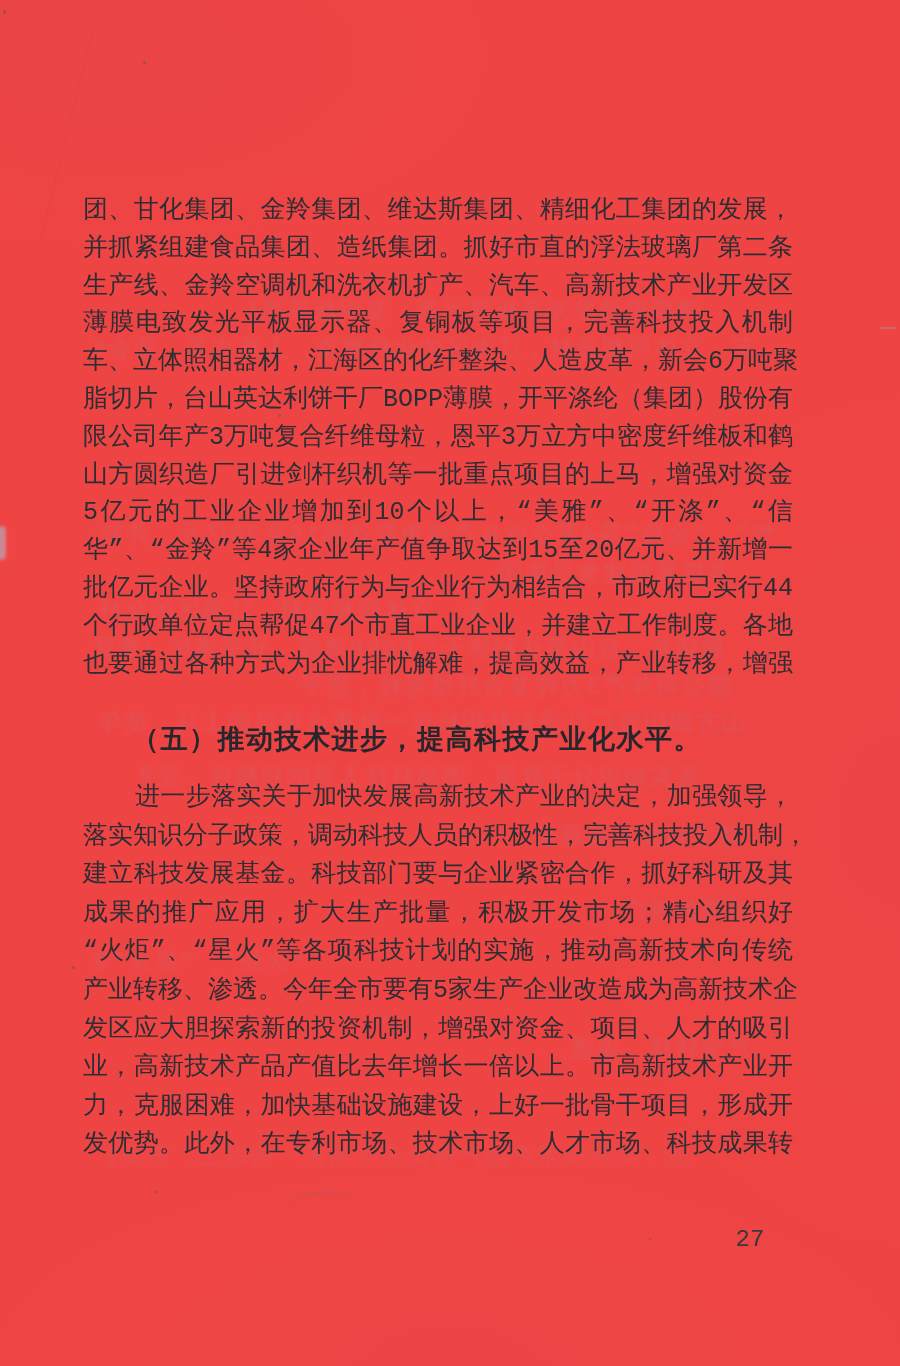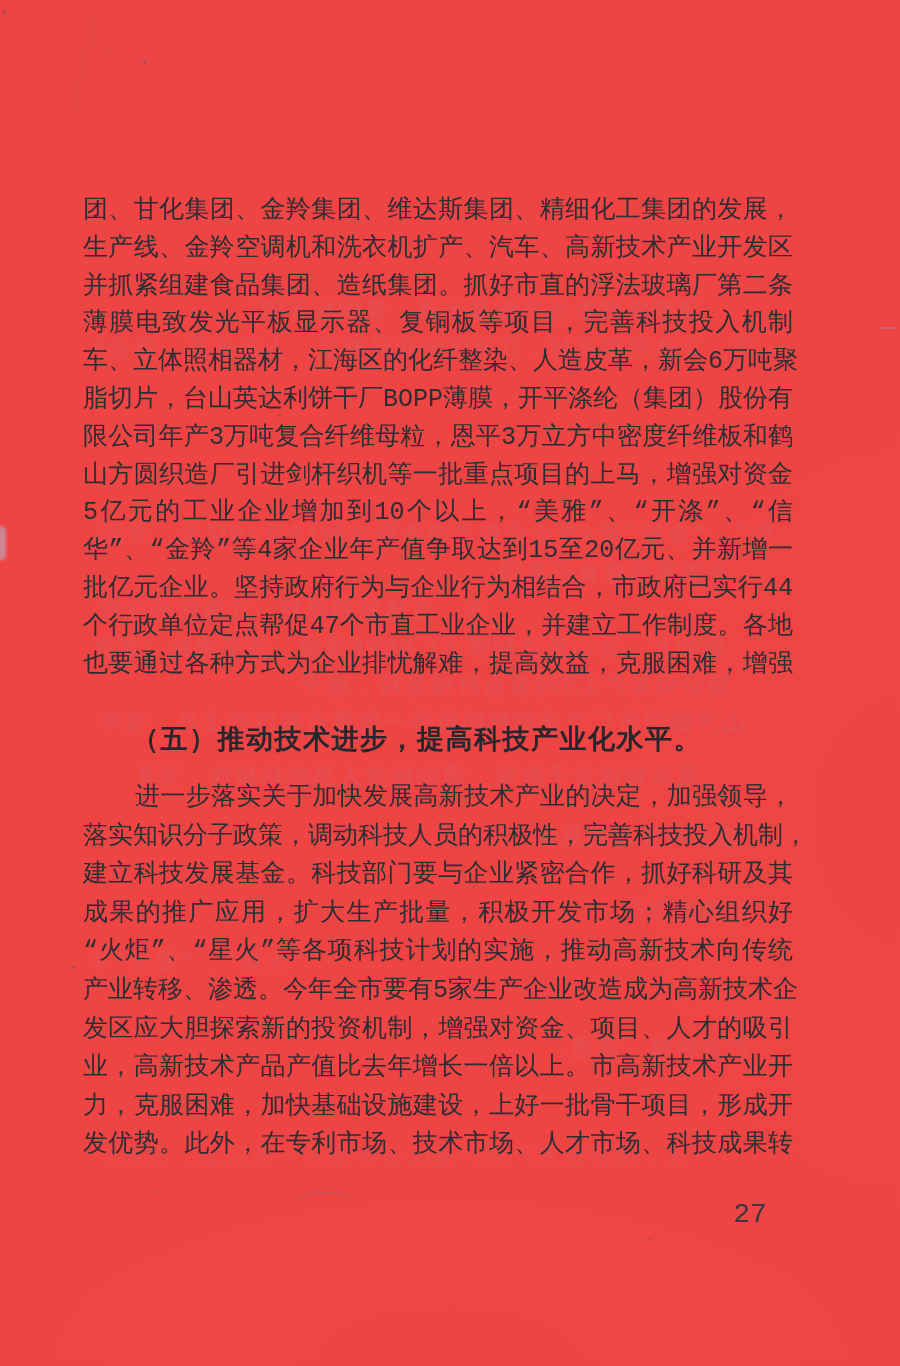--- a/index.html
+++ b/index.html
@@ -27,22 +27,22 @@
   }
   .para-2 .line{height:38.6px;line-height:38.6px;}
   .line.short{text-align-last:left;}
   .line.indent{text-indent:52px;}
   .heading{
     position:absolute;left:83px;top:721px;width:710px;height:40px;line-height:40px;
     font-size:27px;font-weight:bold;letter-spacing:1.5px;
     padding-left:49px;box-sizing:border-box;color:#26262c;white-space:nowrap;
   }
   .page-number{
-    position:absolute;left:726px;top:1198px;width:48px;height:34px;line-height:34px;
-    text-align:center;font-size:28px;color:#38383e;
+    position:absolute;left:726px;top:1223px;width:48px;height:34px;line-height:34px;
+    text-align:center;font-size:24px;color:#38383e;
   }
   
   .ghost{
     position:absolute;height:32px;line-height:32px;font-size:24px;
     color:#97a0b2;opacity:.15;filter:blur(1.4px);
     transform:scaleX(-1);overflow:hidden;white-space:nowrap;
     pointer-events:none;letter-spacing:2px;
   }
   
   .smudge-blue{
@@ -77,32 +77,32 @@
   <div class="ghost" style="top:708px;left:95px;width:650px;">山方圆织造厂引进剑杆织机等一批重点项目的上马，使年产值超</div>
   <div class="ghost" style="top:762px;left:140px;width:560px;">落实知识分子政策，调动科技人员的积极性，完善科技投入机制，</div>
   <div class="ghost" style="top:822px;left:540px;width:200px;">建立科技发展基金。科技部门要与企业紧密合作，抓好科研及其</div>
   <div class="ghost" style="top:896px;left:620px;width:130px;">成果的推广应用，扩大生产批量，积极开发市场；精心组织好</div>
   <div class="ghost" style="top:948px;left:95px;width:210px;">“火炬”、“星火”等各项科技计划的实施，推动高新技术向传统</div>
   <div class="ghost" style="top:1034px;left:540px;width:210px;">产业转移、渗透。今年全市要有5家生产企业改造成为高新技术企</div>
   <div class="ghost" style="top:1142px;left:110px;width:580px;opacity:.10;">业，高新技术产品产值比去年增长一倍以上。市高新技术产业开</div>
 
   <div class="para para-1">
     <div class="line">团、甘化集团、金羚集团、维达斯集团、精细化工集团的发展，</div>
+    <div class="line">并抓紧组建食品集团、造纸集团。抓好市直的浮法玻璃厂第二条</div>
     <div class="line">生产线、金羚空调机和洗衣机扩产、汽车、高新技术产业开发区</div>
-    <div class="line">并抓紧组建食品集团、造纸集团。抓好市直的浮法玻璃厂第二条</div>
     <div class="line">薄膜电致发光平板显示器、复铜板等项目，完善科技投入机制</div>
     <div class="line">车、立体照相器材，江海区的化纤整染、人造皮革，新会6万吨聚</div>
     <div class="line">脂切片，台山英达利饼干厂BOPP薄膜，开平涤纶（集团）股份有</div>
     <div class="line">限公司年产3万吨复合纤维母粒，恩平3万立方中密度纤维板和鹤</div>
     <div class="line">山方圆织造厂引进剑杆织机等一批重点项目的上马，增强对资金</div>
     <div class="line">5亿元的工业企业增加到10个以上，“美雅”、“开涤”、“信</div>
     <div class="line">华”、“金羚”等4家企业年产值争取达到15至20亿元、并新增一</div>
     <div class="line">批亿元企业。坚持政府行为与企业行为相结合，市政府已实行44</div>
     <div class="line">个行政单位定点帮促47个市直工业企业，并建立工作制度。各地</div>
-    <div class="line">也要通过各种方式为企业排忧解难，提高效益，克服困难，增强</div>
+    <div class="line">也要通过各种方式为企业排忧解难，提高效益，产业转移，增强</div>
   </div>
 
   <div class="heading">（五）推动技术进步，提高科技产业化水平。</div>
 
   <div class="para para-2">
     <div class="line indent">进一步落实关于加快发展高新技术产业的决定，加强领导，</div>
     <div class="line">落实知识分子政策，调动科技人员的积极性，完善科技投入机制，</div>
     <div class="line">建立科技发展基金。科技部门要与企业紧密合作，抓好科研及其</div>
     <div class="line">成果的推广应用，扩大生产批量，积极开发市场；精心组织好</div>
     <div class="line">“火炬”、“星火”等各项科技计划的实施，推动高新技术向传统</div>

